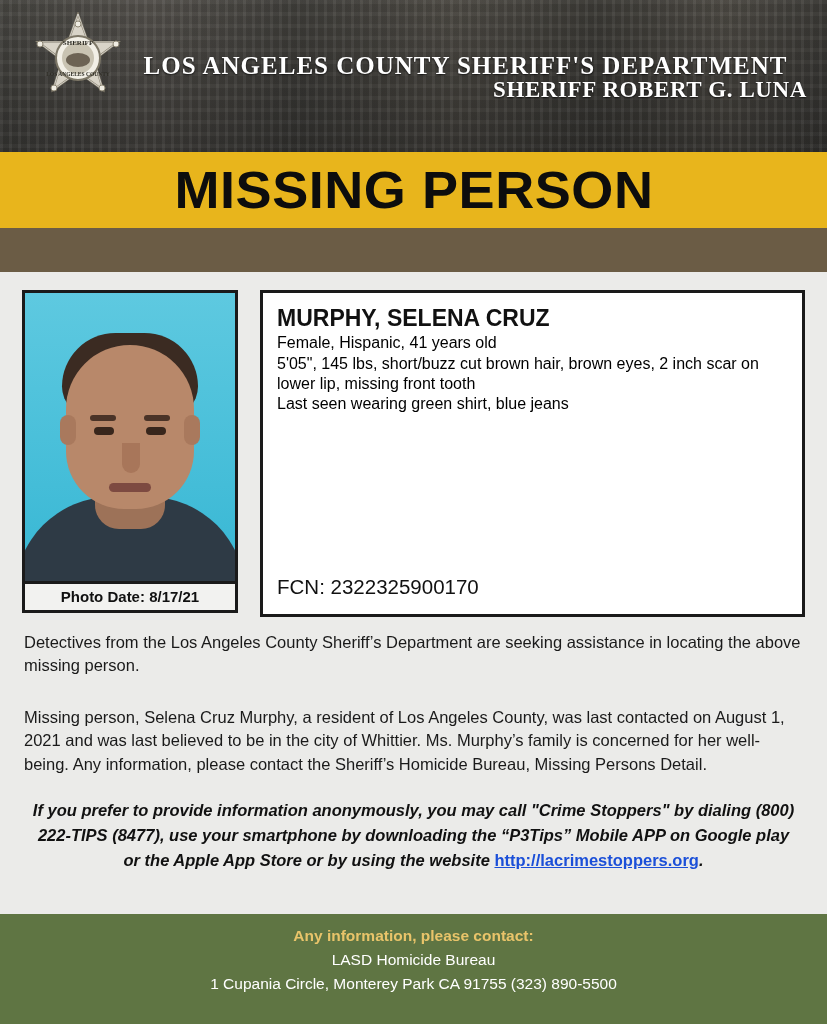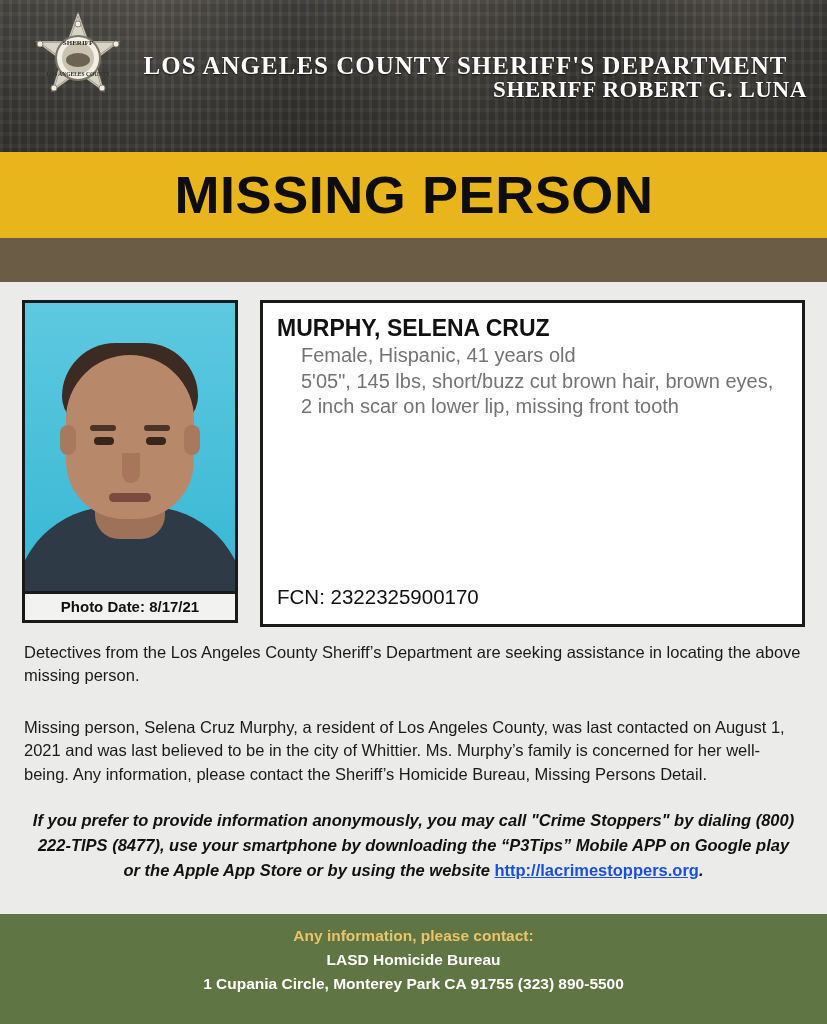--- a/index.html
+++ b/index.html
@@ -96,21 +96,21 @@
     left: 30px;
     top: 12px;
     width: 96px;
     height: 104px;
   }
   .badge svg { display:block; }
 
   
   .yellow-bar {
     background: #e8b51c;
-    height: 86px;
+    height: 76px;
     flex: none;
     display: flex;
     align-items: center;
     justify-content: center;
   }
   .yellow-bar .title {
     font-family: "Liberation Sans", sans-serif;
     font-weight: 700;
     font-size: 51px;
     color: #0d0d0d;
@@ -257,24 +257,23 @@
     flex-direction:column;
   }
   .subject-name {
     font-size: 23px;
     font-weight: 700;
     color: #111;
     line-height: 1.15;
     margin-bottom: 2px;
   }
   .info-line {
-    font-size: 20px;
-    color: #737373;
+    font-size: 16px;
+    color: #000000;
     line-height: 1.26;
-    margin-left: 24px;
   }
   .info-spacer { flex: 1; min-height: 26px; }
   .id-line {
     font-size: 20.5px;
     color: #111;
     line-height: 1.28;
   }
 
   .para {
     font-size: 16.5px;
@@ -311,21 +310,21 @@
   }
   .f-line1 {
     color: #e9c46a;
     font-size: 15.5px;
     font-weight: 700;
     line-height: 1.55;
   }
   .f-line2, .f-line3 {
     color: #ffffff;
     font-size: 15.5px;
-    font-weight: 700;
+    font-weight: 400;
     line-height: 1.55;
   }
   .f-line4 { font-size: 15.5px; font-weight: 700; line-height: 1.6; }
   .f-attn { color: #e9c46a; }
   .f-attn-name { color: #ffffff; }
 </style>
 </head>
 <body>
 
 <div id="bulletin">
@@ -383,20 +382,21 @@
           <div class="p-nose"></div>
           <div class="p-mouth"></div>
         </div>
         <div class="photo-caption">Photo Date: 8/17/21</div>
       </div>
 
       <div class="info-box">
         <div class="subject-name">MURPHY, SELENA CRUZ</div>
         <div class="info-line">Female, Hispanic, 41 years old</div>
         <div class="info-line">5'05", 145 lbs, short/buzz cut brown hair, brown eyes, 2 inch scar on lower lip, missing front tooth</div>
+        <div class="info-line">Last seen wearing green shirt, blue jeans</div>
         <div class="info-spacer"></div>
         <div class="id-line">FCN: 2322325900170</div>
       </div>
     </div>
 
     <div class="para">Detectives from the Los Angeles County Sheriff’s Department are seeking assistance in locating the above missing person.</div>
     <div class="para second">Missing person, Selena Cruz Murphy, a resident of Los Angeles County, was last contacted on August 1, 2021 and was last believed to be in the city of Whittier. Ms. Murphy’s family is concerned for her well-being. Any information, please contact the Sheriff’s Homicide Bureau, Missing Persons Detail.</div>
 
     <div class="anon">
       <span>If you prefer to provide information anonymously, you may call "Crime Stoppers" by dialing (800) 222-TIPS (8477), use your smartphone by downloading the “P3Tips” Mobile APP on Google play or the Apple App Store or by using the website</span>

